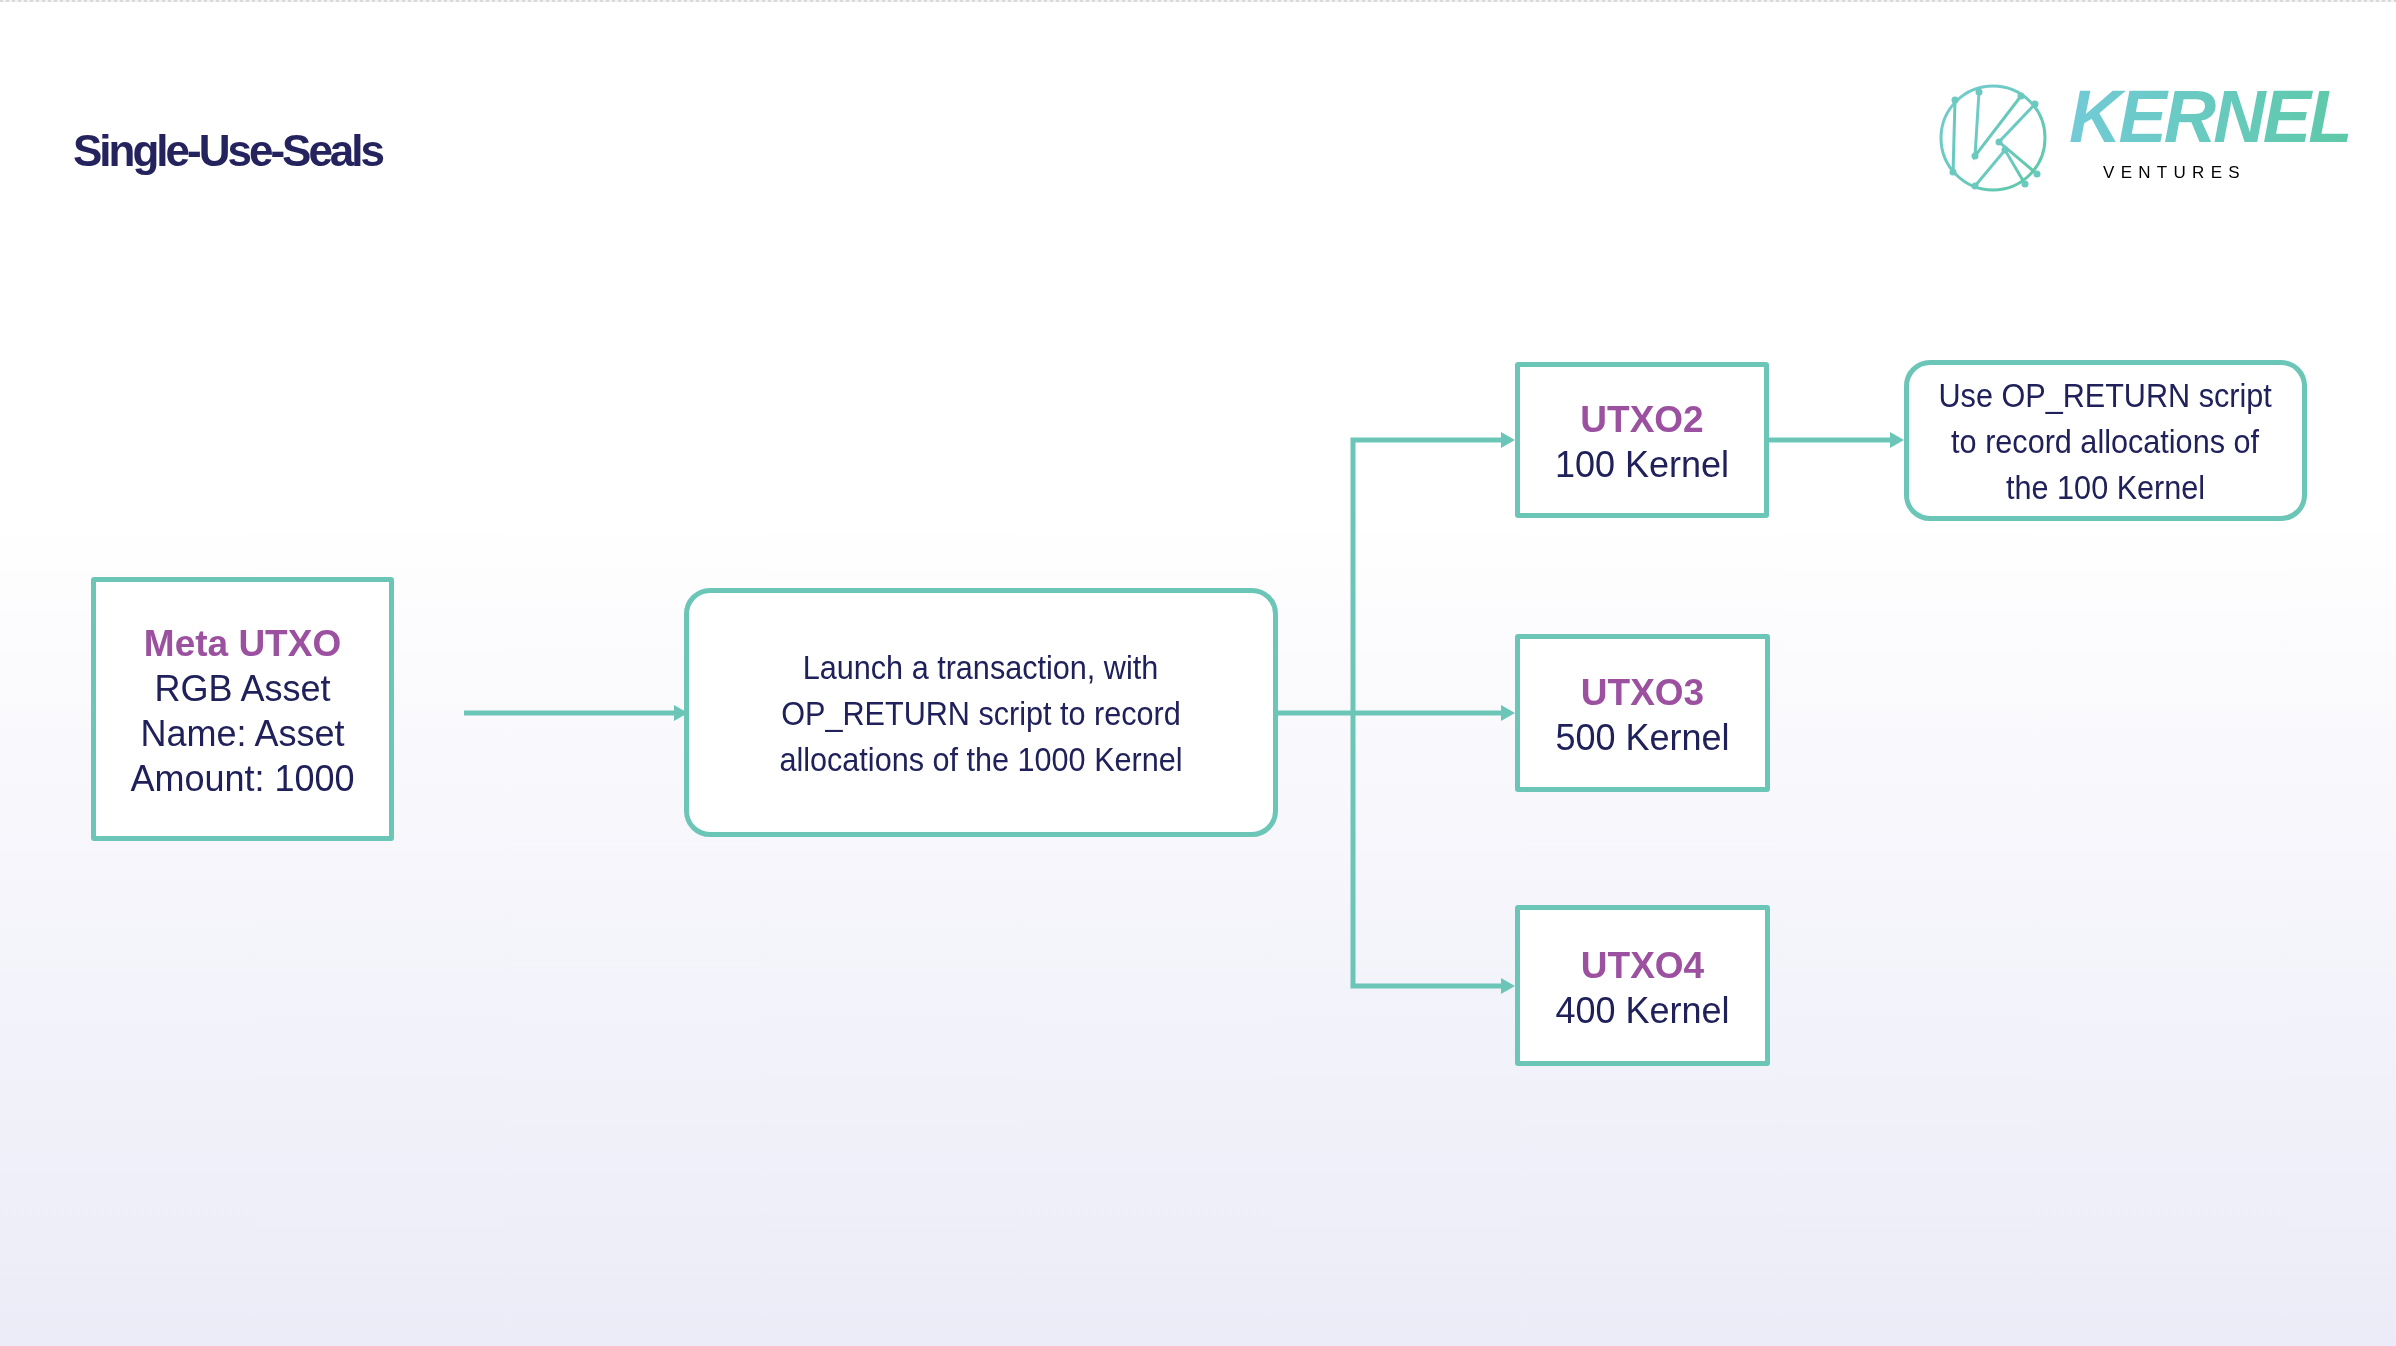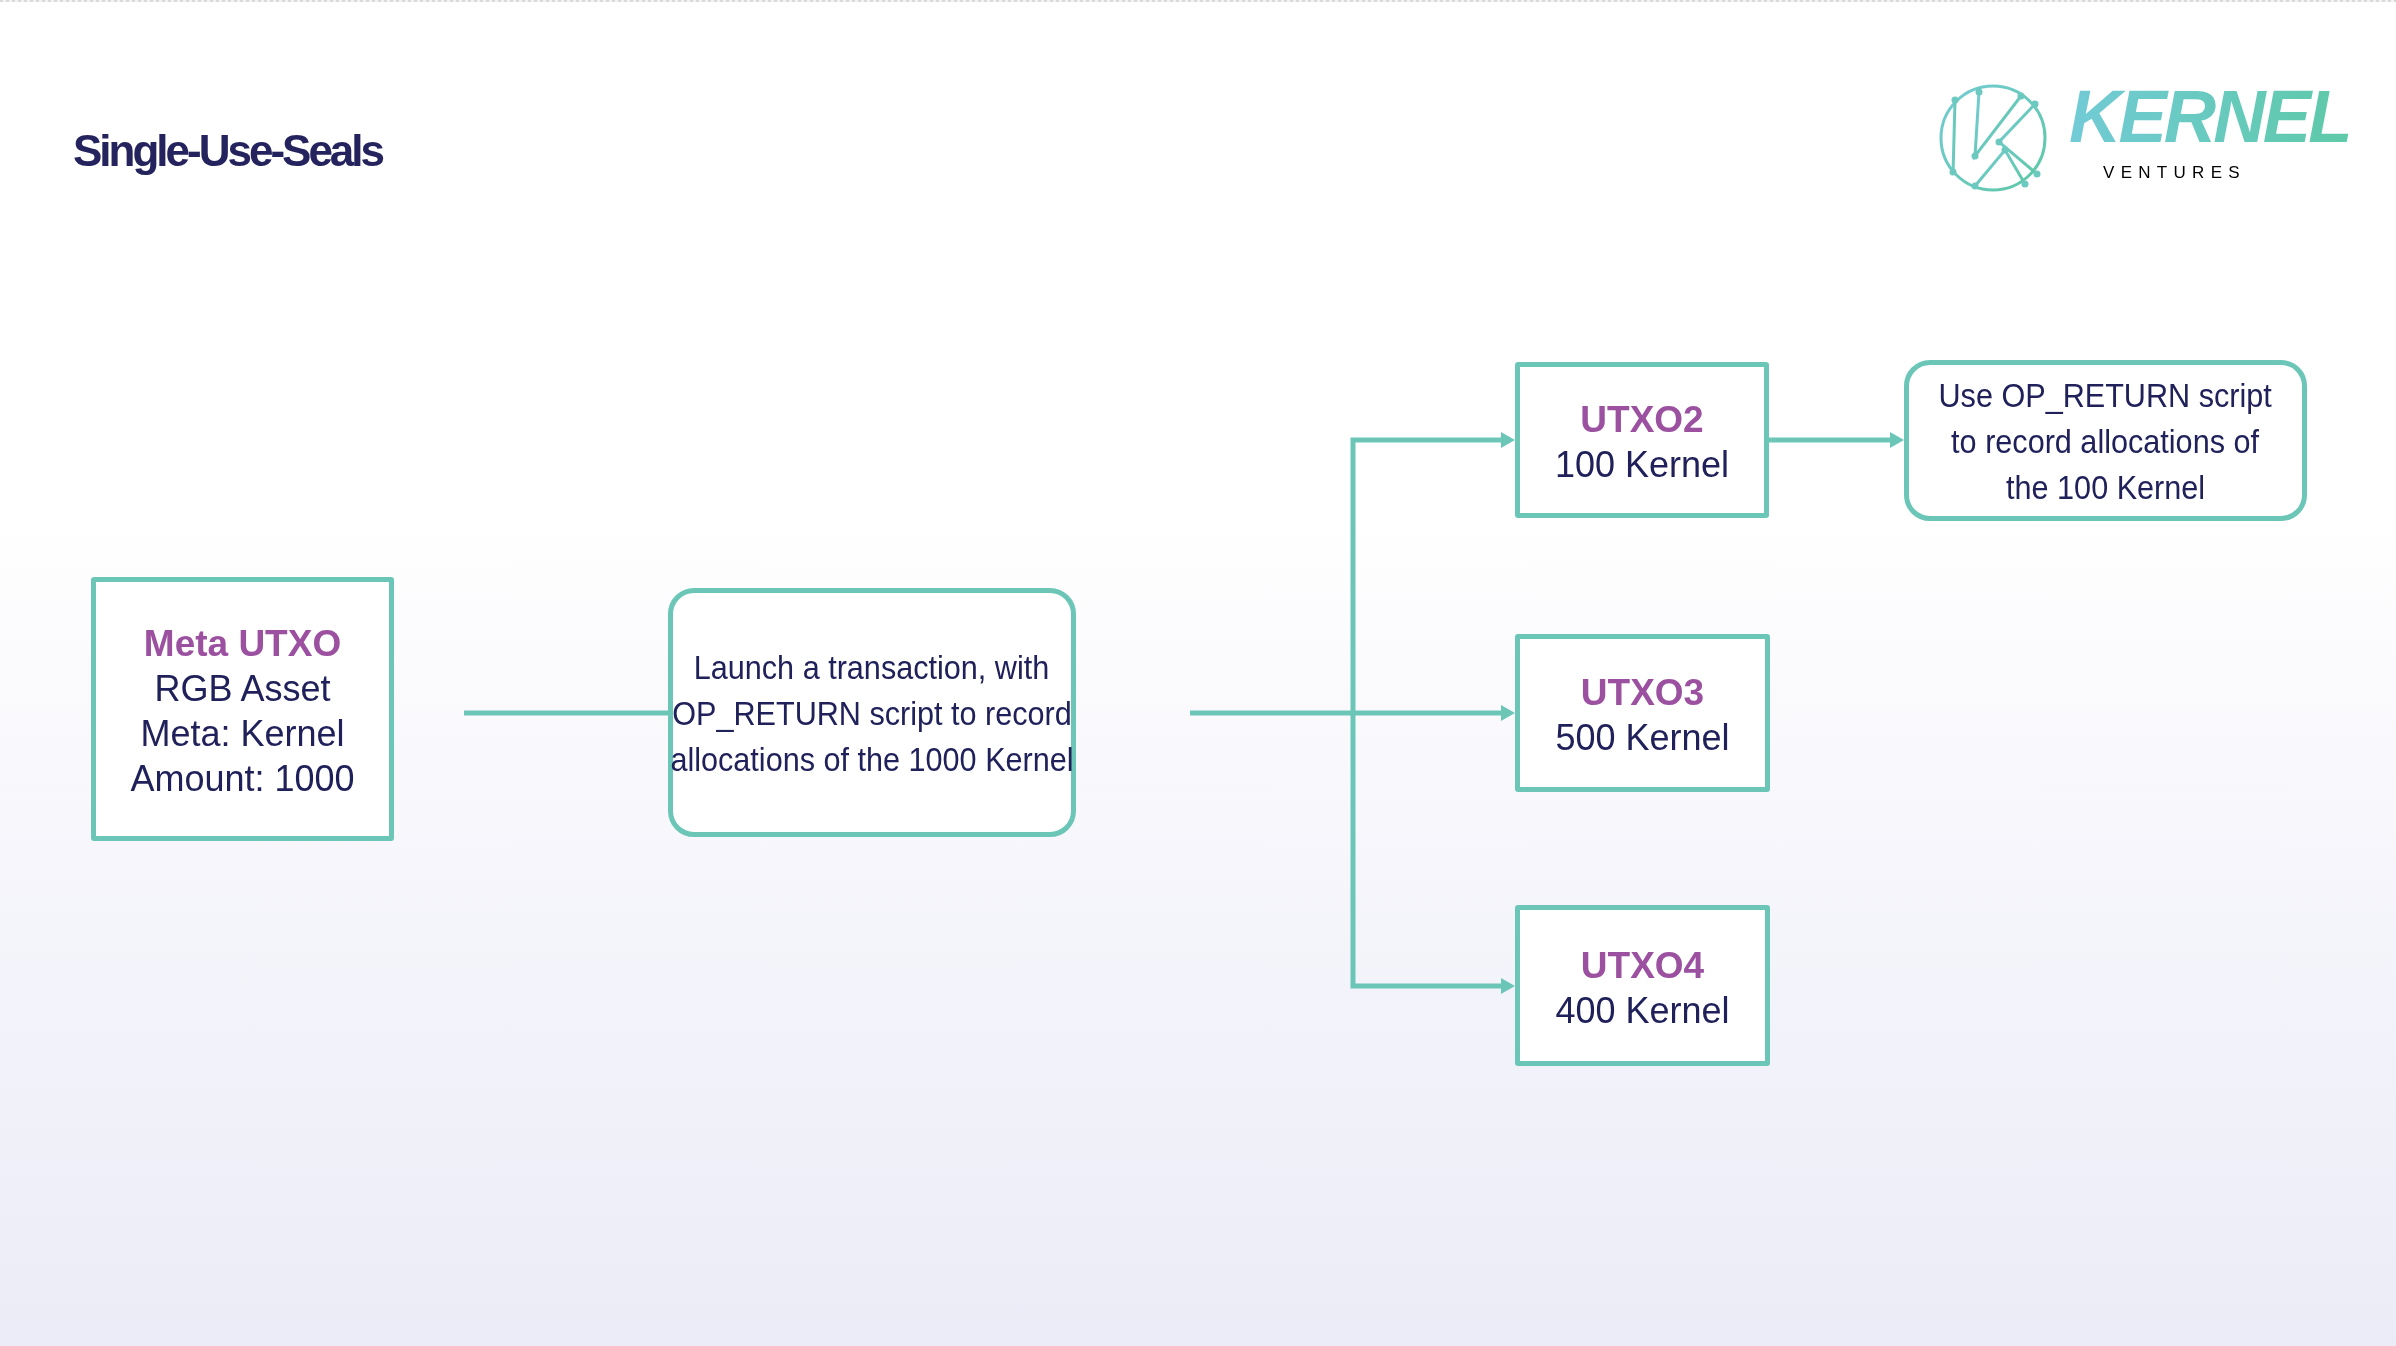--- a/index.html
+++ b/index.html
@@ -109,21 +109,21 @@
     .box .narrow {
       font-family: "Liberation Sans", sans-serif;
       color: #20215a;
       font-size: 34px;
       line-height: 46px;
       white-space: nowrap;
       transform: scaleX(0.9);
     }
 
     #box-meta   { left: 91px;   top: 577px; width: 303px; height: 264px; }
-    #box-launch { left: 668px;  top: 588px; width: 408px; height: 249px; }
+    #box-launch { left: 684px;  top: 588px; width: 594px; height: 249px; }
     #box-utxo2  { left: 1515px; top: 362px; width: 254px; height: 156px; }
     #box-utxo3  { left: 1515px; top: 634px; width: 255px; height: 158px; }
     #box-utxo4  { left: 1515px; top: 905px; width: 255px; height: 161px; }
     #box-use    { left: 1904px; top: 360px; width: 403px; height: 161px; }
 
     #box-meta .content { margin-top: 4px; }
     #box-utxo2 .content, #box-utxo3 .content, #box-utxo4 .content { margin-top: 4px; }
 
     svg.connectors {
       position: absolute;
@@ -189,21 +189,21 @@
     <polygon points="1501,705 1515,713 1501,721"></polygon>
     <polygon points="1501,978 1515,986 1501,994"></polygon>
     <polygon points="1890,432 1904,440 1890,448"></polygon>
   </g>
 </svg>
 
 <div class="box square" id="box-meta">
   <div class="content">
     <div class="heading">Meta UTXO</div>
     <div class="line">RGB Asset</div>
-    <div class="line">Meta: Kernel</div>
+    <div class="line">Name: Asset</div>
     <div class="line">Amount: 1000</div>
   </div>
 </div>
 
 <div class="box rounded" id="box-launch">
   <div class="narrow">Launch a transaction, with</div>
   <div class="narrow">OP_RETURN script to record</div>
   <div class="narrow">allocations of the 1000 Kernel</div>
 </div>
 

